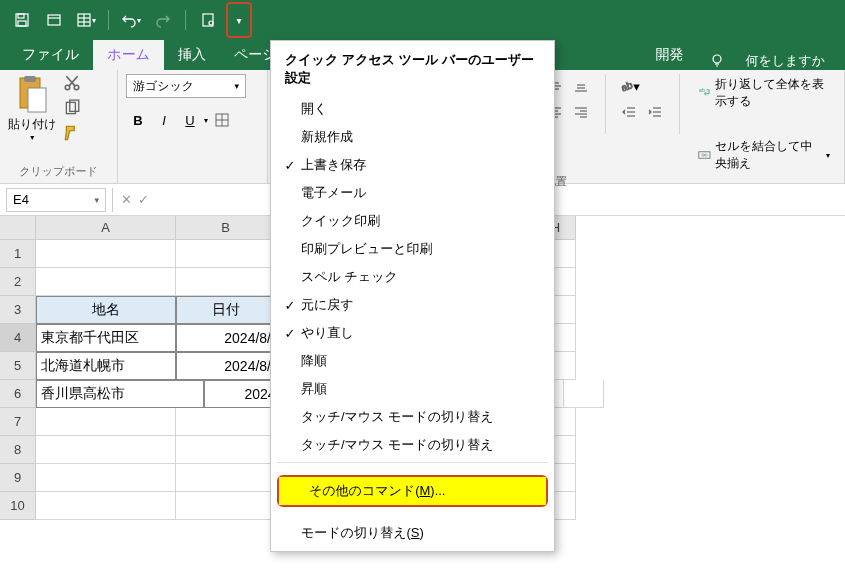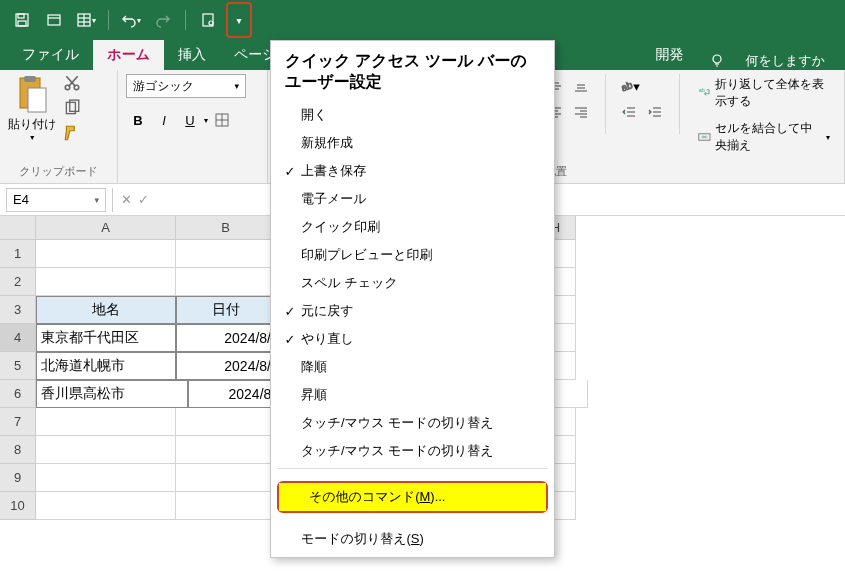--- a/index.html
+++ b/index.html
@@ -5,21 +5,21 @@
 * { margin: 0; padding: 0; box-sizing: border-box; font-family: "Yu Gothic UI", "Meiryo", sans-serif; }
 body { background: #fff; width: 845px; height: 586px; overflow: hidden; font-size: 13px; }
 
 .titlebar { background: #217346; height: 40px; display: flex; align-items: center; padding: 0 8px; gap: 4px; }
 .qat-btn { width: 28px; height: 28px; display: flex; align-items: center; justify-content: center; color: #fff; }
 .qat-sep { width: 1px; height: 20px; background: rgba(255,255,255,0.3); margin: 0 4px; }
 .qat-highlight { border: 2px solid #d04423; border-radius: 4px; padding: 2px; }
 
 .tabbar { background: #217346; height: 30px; display: flex; align-items: flex-end; padding: 0 8px; gap: 0; color: #fff; }
 .tab { padding: 6px 14px; font-size: 14px; cursor: pointer; }
-.tab.active { background: #f3f3f3; color: #be185d; font-weight: bold; }
+.tab.active { background: #f3f3f3; color: #8b5cf6; font-weight: normal; }
 .tell-me { margin-left: auto; display: flex; align-items: center; gap: 20px; padding: 0 12px; }
 
 .ribbon { background: #f3f3f3; height: 114px; display: flex; border-bottom: 1px solid #d4d4d4; }
 .ribbon-group { border-right: 1px solid #d4d4d4; padding: 4px 8px; display: flex; flex-direction: column; }
 .ribbon-group-label { text-align: center; font-size: 11px; color: #666; margin-top: auto; }
 .ribbon-content { flex: 1; display: flex; align-items: flex-start; gap: 6px; }
 .clipboard-main { display: flex; flex-direction: column; align-items: center; }
 .clipboard-icon { width: 36px; height: 42px; position: relative; }
 .clipboard-side { display: flex; flex-direction: column; gap: 4px; }
 .font-box { display: flex; gap: 4px; }
@@ -41,21 +41,21 @@
 .colh.active { background: #d2d2d2; }
 .row { display: flex; height: 28px; }
 .rowh { width: 36px; border-right: 1px solid #ccc; border-bottom: 1px solid #ccc; background: #e6e6e6; display: flex; align-items: center; justify-content: center; font-size: 13px; color: #444; }
 .rowh.active { background: #d2d2d2; }
 .cell { border-right: 1px solid #d4d4d4; border-bottom: 1px solid #d4d4d4; padding: 2px 4px; display: flex; align-items: center; font-size: 14px; overflow: hidden; }
 .cell.header { background: #ddebf7; border: 1px solid #888; justify-content: center; }
 .cell.data { border: 1px solid #888; text-align: center; }
 .cell.selected { outline: 2px solid #217346; outline-offset: -1px; }
 
 .dropdown { position: absolute; left: 270px; top: 40px; width: 285px; background: #fff; border: 1px solid #c6c6c6; box-shadow: 3px 3px 8px rgba(0,0,0,0.25); z-index: 100; padding: 4px 0; }
-.dd-title { padding: 6px 14px 8px; font-weight: bold; font-size: 16px; }
+.dd-title { padding: 6px 14px 8px; font-weight: bold; font-size: 13px; }
 .dd-item { display: flex; align-items: center; padding: 5px 8px; font-size: 13px; cursor: pointer; }
 .dd-check { width: 22px; text-align: center; }
 .dd-sep { height: 1px; background: #e0e0e0; margin: 3px 6px; }
 .dd-highlight-box { border: 2px solid #d04423; border-radius: 6px; margin: 12px 6px; }
 .dd-highlight-box .dd-item { background: #ffff00; }
 .underline-char { text-decoration: underline; }
 </style>
 </head>
 <body>
 
@@ -256,21 +256,21 @@
               <svg width="14" height="14" viewBox="0 0 14 14" stroke="#666" stroke-width="1.2">
                 <line x1="5" y1="3" x2="13" y2="3"></line>
                 <line x1="5" y1="7" x2="13" y2="7"></line>
                 <line x1="5" y1="11" x2="13" y2="11"></line>
                 <path d="M1 5 L3 7 L1 9" fill="#4a8"></path>
               </svg>
             </div>
         </div>
       </div>
       <div style="width:1px;background:#d4d4d4;margin:0 6px;height:60px"></div>
-      <div class="align-col" style="gap:6px">
+      <div class="align-col" style="gap:24px">
         <div class="wrap-row">
           <svg width="16" height="16" viewBox="0 0 16 16" stroke="#4a8" stroke-width="1.2" fill="none">
               <text x="1" y="7" font-size="7" fill="#4a8" stroke="none">ab</text>
               <path d="M11 4 H14 V9 H9 M10 7 L8 9 L10 11"></path>
             </svg>
           <span style="font-size:12px">折り返して全体を表示する</span>
         </div>
         <div class="wrap-row">
           <svg width="16" height="16" viewBox="0 0 16 16" stroke="#666" fill="none">
               <rect x="1" y="4" width="14" height="8"></rect>
@@ -351,21 +351,21 @@
         <div class="rowh">5</div>
         <div class="cell data" style="width: 140px;">北海道札幌市</div>
         <div class="cell data" style="width: 100px; justify-content: flex-end;">2024/8/</div>
         <div class="cell" style="width: 80px;"></div>
         <div class="cell" style="width: 90px;"></div>
         <div class="cell" style="width: 90px;"></div>
         <div class="cell" style="width: 40px;"></div>
       </div>
       <div class="row">
         <div class="rowh">6</div>
-        <div class="cell data" style="width: 152px;">香川県高松市</div>
+        <div class="cell data" style="width: 168px;">香川県高松市</div>
         <div class="cell data" style="width: 100px; justify-content: flex-end;">2024/8/3</div>
         <div class="cell" style="width: 80px;"></div>
         <div class="cell" style="width: 90px;"></div>
         <div class="cell" style="width: 90px;"></div>
         <div class="cell" style="width: 40px;"></div>
       </div>
       <div class="row">
         <div class="rowh">7</div>
         <div class="cell" style="width: 140px;"></div>
         <div class="cell" style="width: 100px;"></div>

